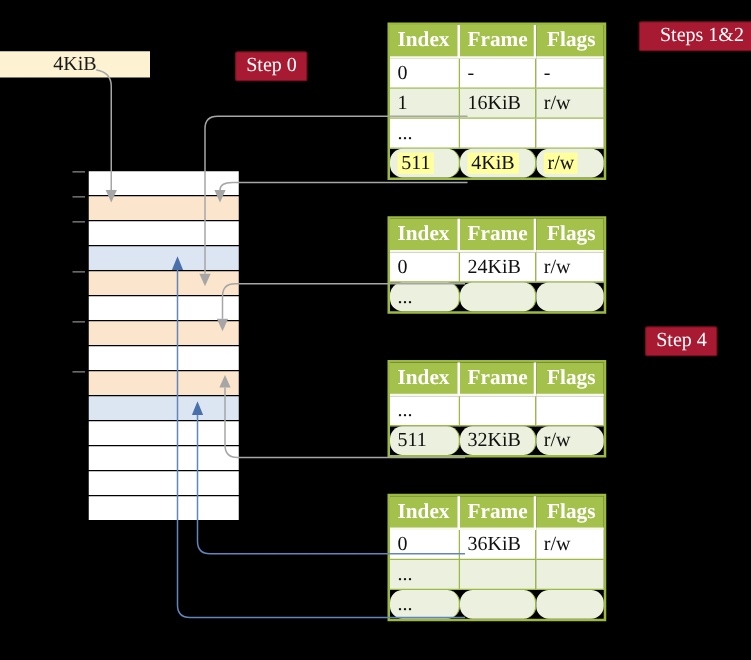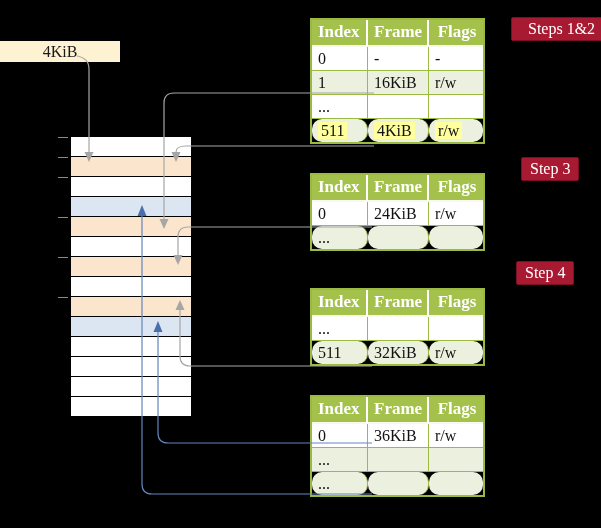--- a/index.html
+++ b/index.html
@@ -39,22 +39,22 @@
   
   #overlay{position:absolute;left:0;top:0;z-index:6;pointer-events:none;}
 </style>
 </head>
 <body>
 
 <div id="canvas">
 
   <div id="kib-box">4KiB</div>
 
+  <div class="step-label" id="lbl-step0">Step 0</div>
   <div class="step-label" id="lbl-steps12">Steps 1&amp;2</div>
-  <div class="step-label" id="lbl-step3">Step 3</div>
   <div class="step-label" id="lbl-step4">Step 4</div>
 
   <div id="memcol">
       <div class="mrow" style="background: rgb(255, 255, 255);"></div>
       <div class="mrow" style="background: rgb(252, 229, 205);"></div>
       <div class="mrow" style="background: rgb(255, 255, 255);"></div>
       <div class="mrow" style="background: rgb(219, 230, 242);"></div>
       <div class="mrow" style="background: rgb(252, 229, 205);"></div>
       <div class="mrow" style="background: rgb(255, 255, 255);"></div>
       <div class="mrow" style="background: rgb(252, 229, 205);"></div>

